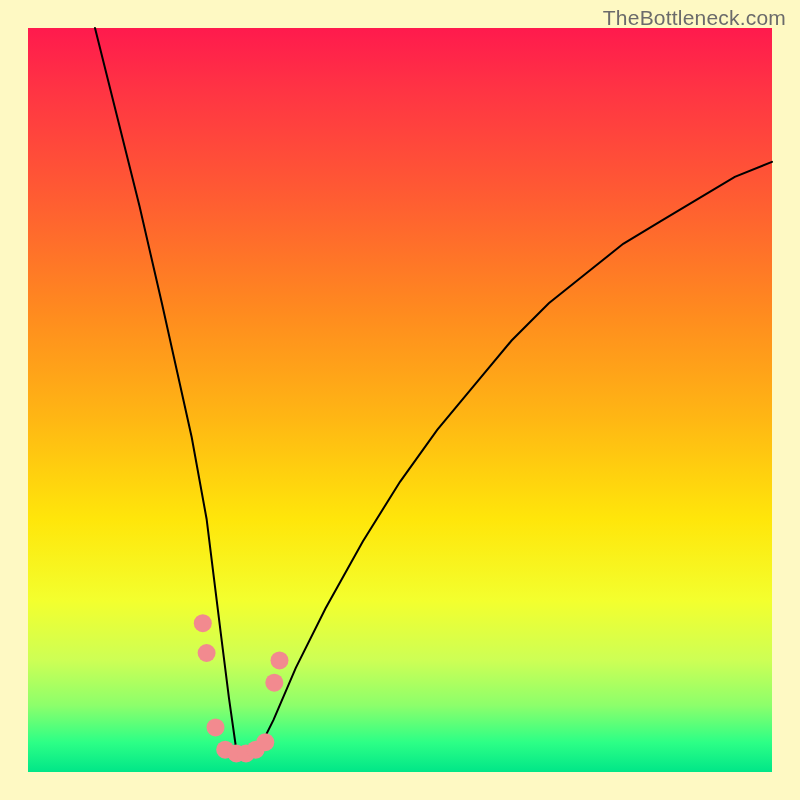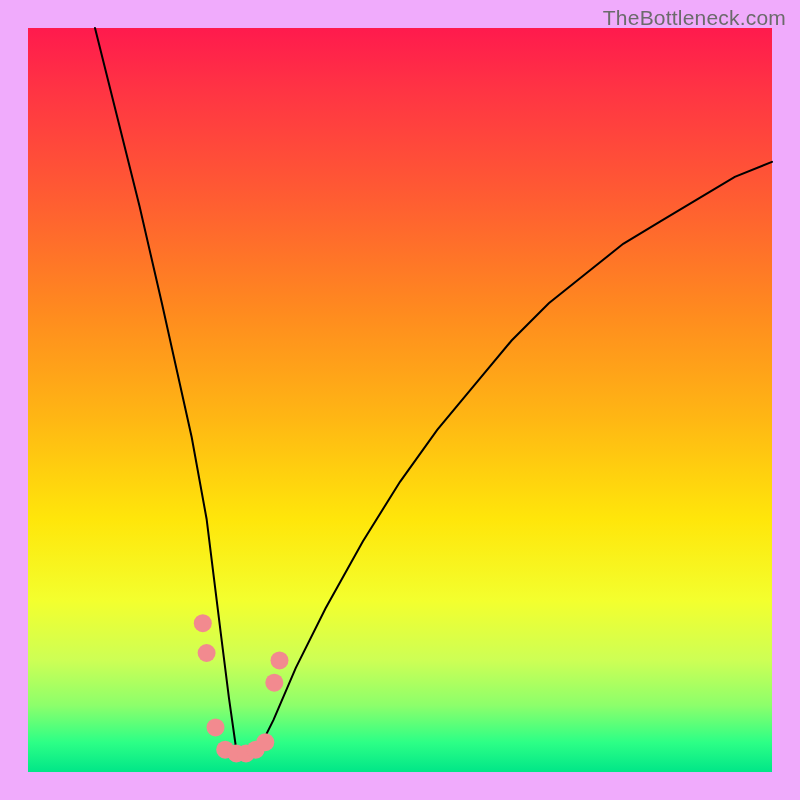--- a/index.html
+++ b/index.html
@@ -8,21 +8,21 @@
     width: 800px;
     height: 800px;
     background: #000;
     font-family: Arial, Helvetica, sans-serif;
     overflow: hidden;
   }
   .frame {
     position: relative;
     width: 800px;
     height: 800px;
-    background: #f0abfc;
+    background: #fef9c3;
   }
   .plot-area {
     position: absolute;
     left: 28px;
     top: 28px;
     width: 744px;
     height: 744px;
     
     background: linear-gradient(
       to bottom,

